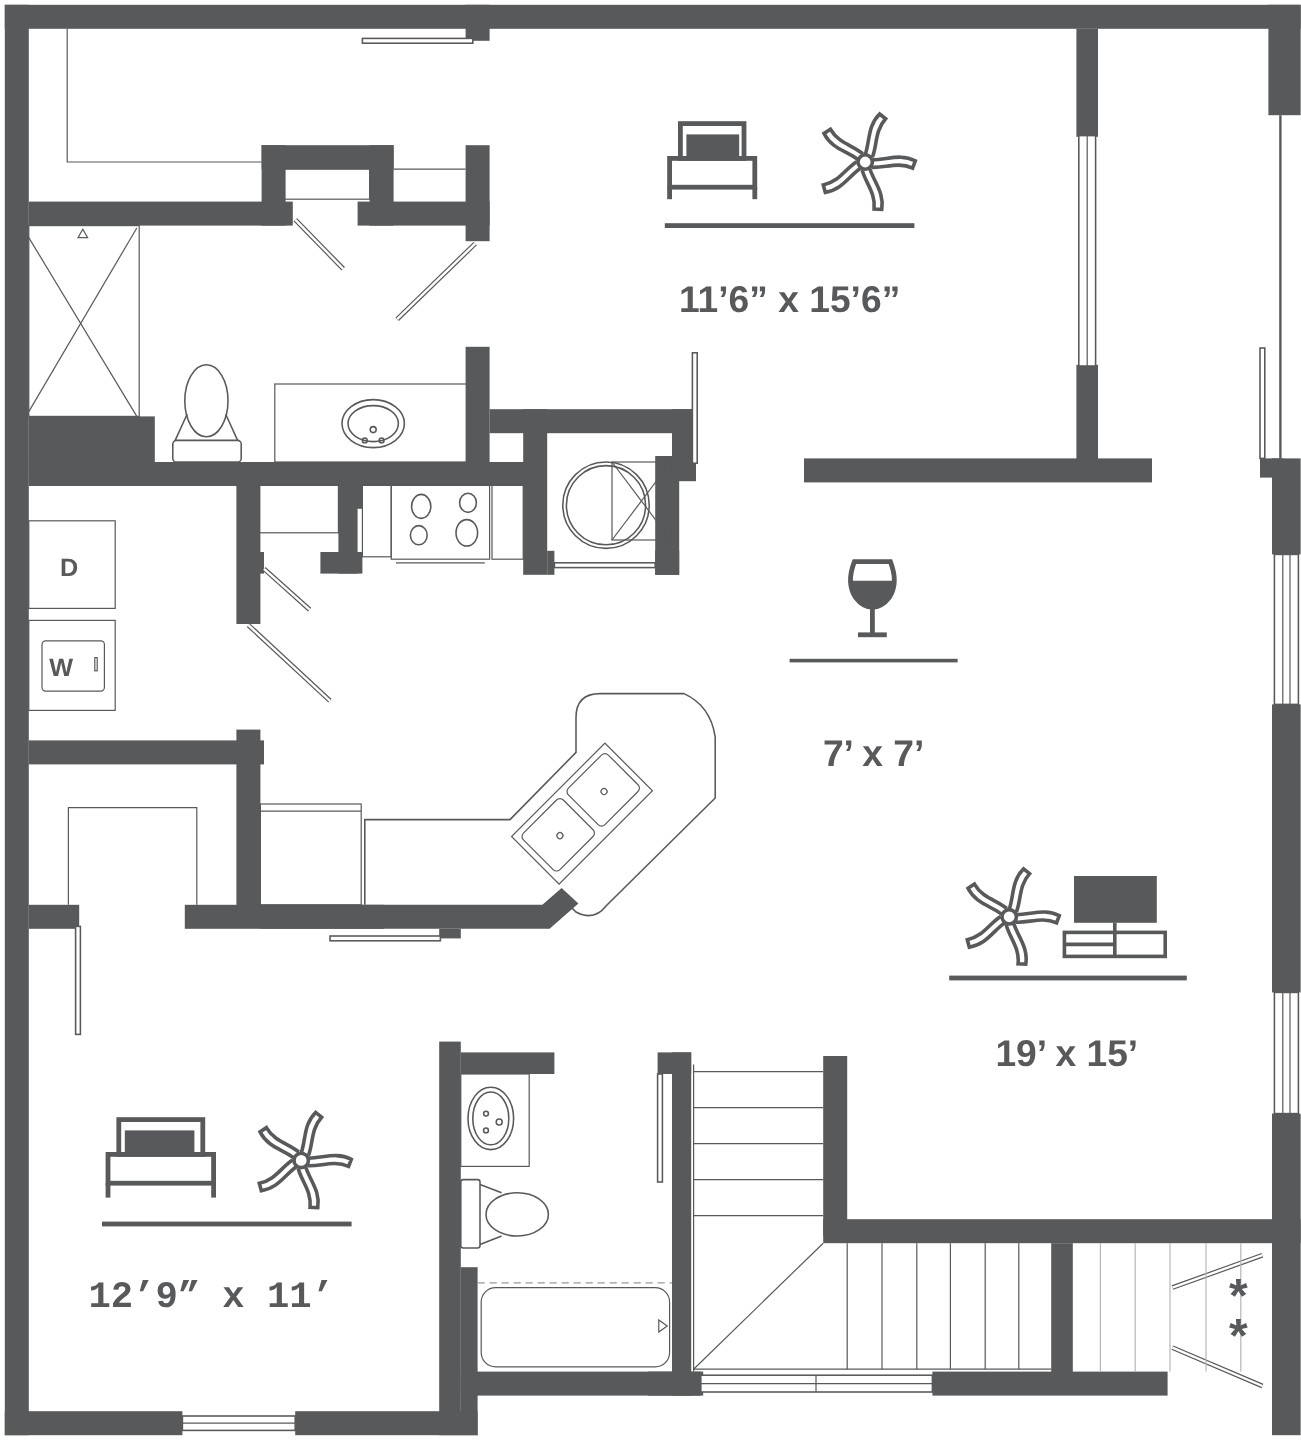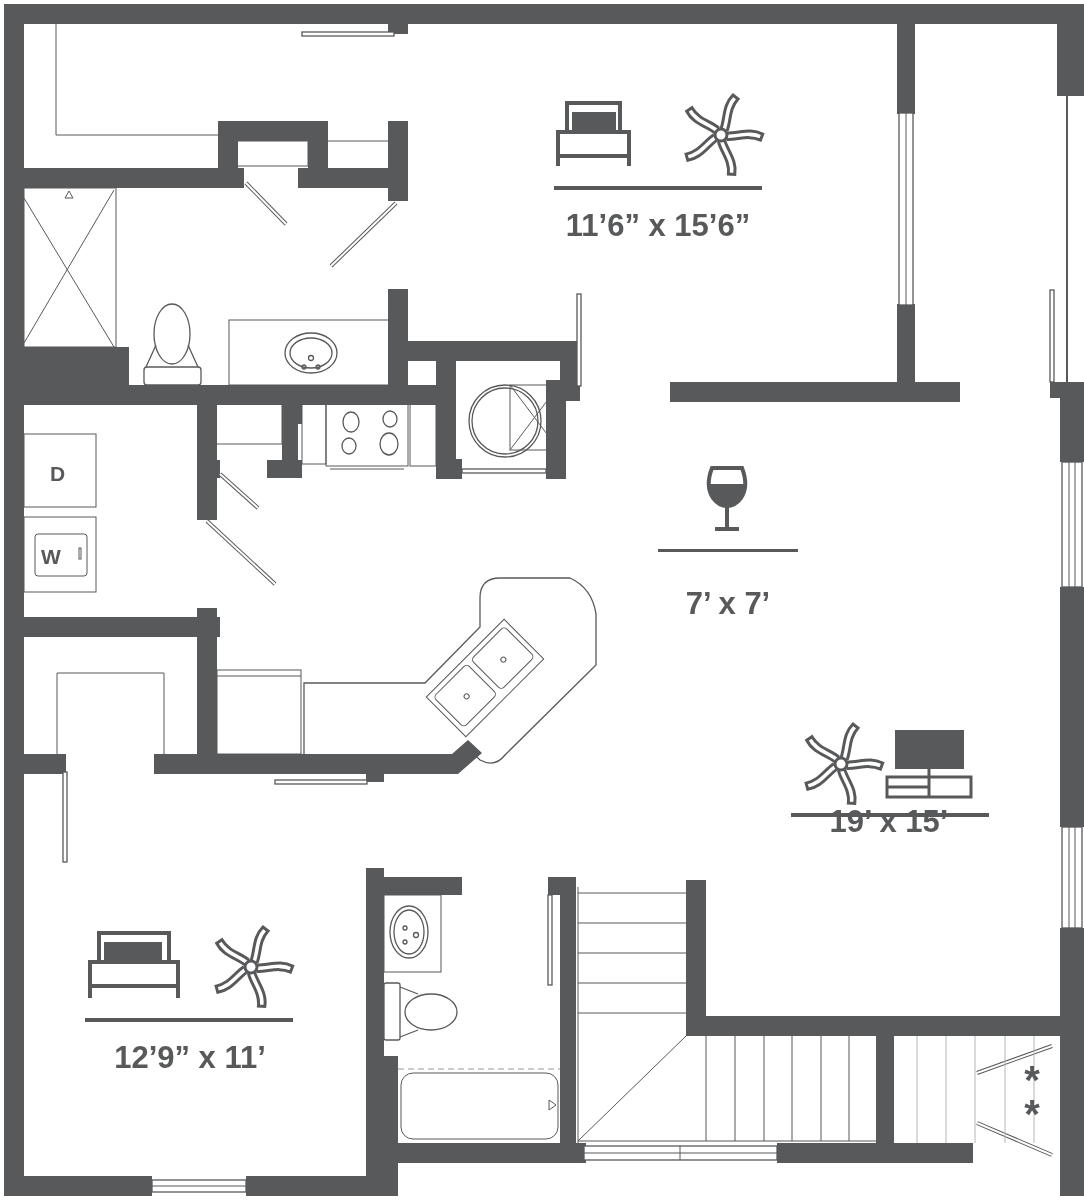--- a/index.html
+++ b/index.html
@@ -5,21 +5,21 @@
   html, body { margin:0; padding:0; background:#ffffff; }
   body { width:1084px; height:1200px; position:relative; overflow:hidden; font-family:"Liberation Sans", sans-serif; }
   #plan { position:absolute; left:0; top:0; }
   .wall { fill:#58595b; }
   .fix { fill:none; stroke:#58595b; stroke-width:1.3; }
   .fixw { fill:#fff; stroke:#58595b; stroke-width:1.3; }
   .thin { fill:none; stroke:#58595b; stroke-width:1; }
   .lite { fill:none; stroke:#b5b6b8; stroke-width:1; }
   .icon-stroke { fill:none; stroke:#58595b; stroke-width:4; }
   .icon-fill { fill:#58595b; }
-  .room-label { position:absolute; color:#58595b; font-weight:bold; font-size:31px; letter-spacing:0px; white-space:nowrap; transform:translateX(-50%); text-align:center; }
+  .room-label { position:absolute; color:#58595b; font-weight:bold; font-size:31px; letter-spacing:0px; white-space:nowrap; transform:translateX(-50%); text-align:center;margin-top:24px; }
   .label-rule { position:absolute; height:4px; background:#58595b; }
   .appl-letter { position:absolute; color:#58595b; font-weight:bold; font-size:21px; }
   .stars { position:absolute; color:#58595b; font-weight:bold; font-size:40px; line-height:34px; width:30px; text-align:center; }
 </style>
 </head>
 <body>
 
 <svg id="plan" width="1084" height="1200" viewBox="0 0 1084 1200" xmlns="http://www.w3.org/2000/svg">
 
   <g>
@@ -293,22 +293,22 @@
   </g>
 </svg>
 
 <div class="label-rule" style="left:554px; top:186px; width:208px;"></div>
 <div class="room-label" style="left:658px; top:208px;">11’6” x 15’6”</div>
 
 <div class="label-rule" style="left:658px; top:549px; width:140px; height:3px;"></div>
 <div class="room-label" style="left:728px; top:586px;">7’ x 7’</div>
 
 <div class="label-rule" style="left:791px; top:813px; width:198px;"></div>
-<div class="room-label" style="left:889px; top:804px;">19’ x 15’</div>
+<div class="room-label" style="left:889px; top:836px;">19’ x 15’</div>
 
 <div class="label-rule" style="left:85px; top:1018px; width:208px;"></div>
-<div class="room-label" style="left:190px; top:1040px;">12’9” x 11’</div>
+<div class="room-label" style="left:176px; top:1040px;font-family:Liberation Mono, monospace;">12’9” x 11’</div>
 
 <div class="appl-letter" style="left:50px; top:462px;">D</div>
 <div class="appl-letter" style="left:41px; top:545px;">W</div>
 
 <div class="stars" style="left:1017px; top:1063px; white-space:pre;">*
 *</div>
 
 </body></html>

